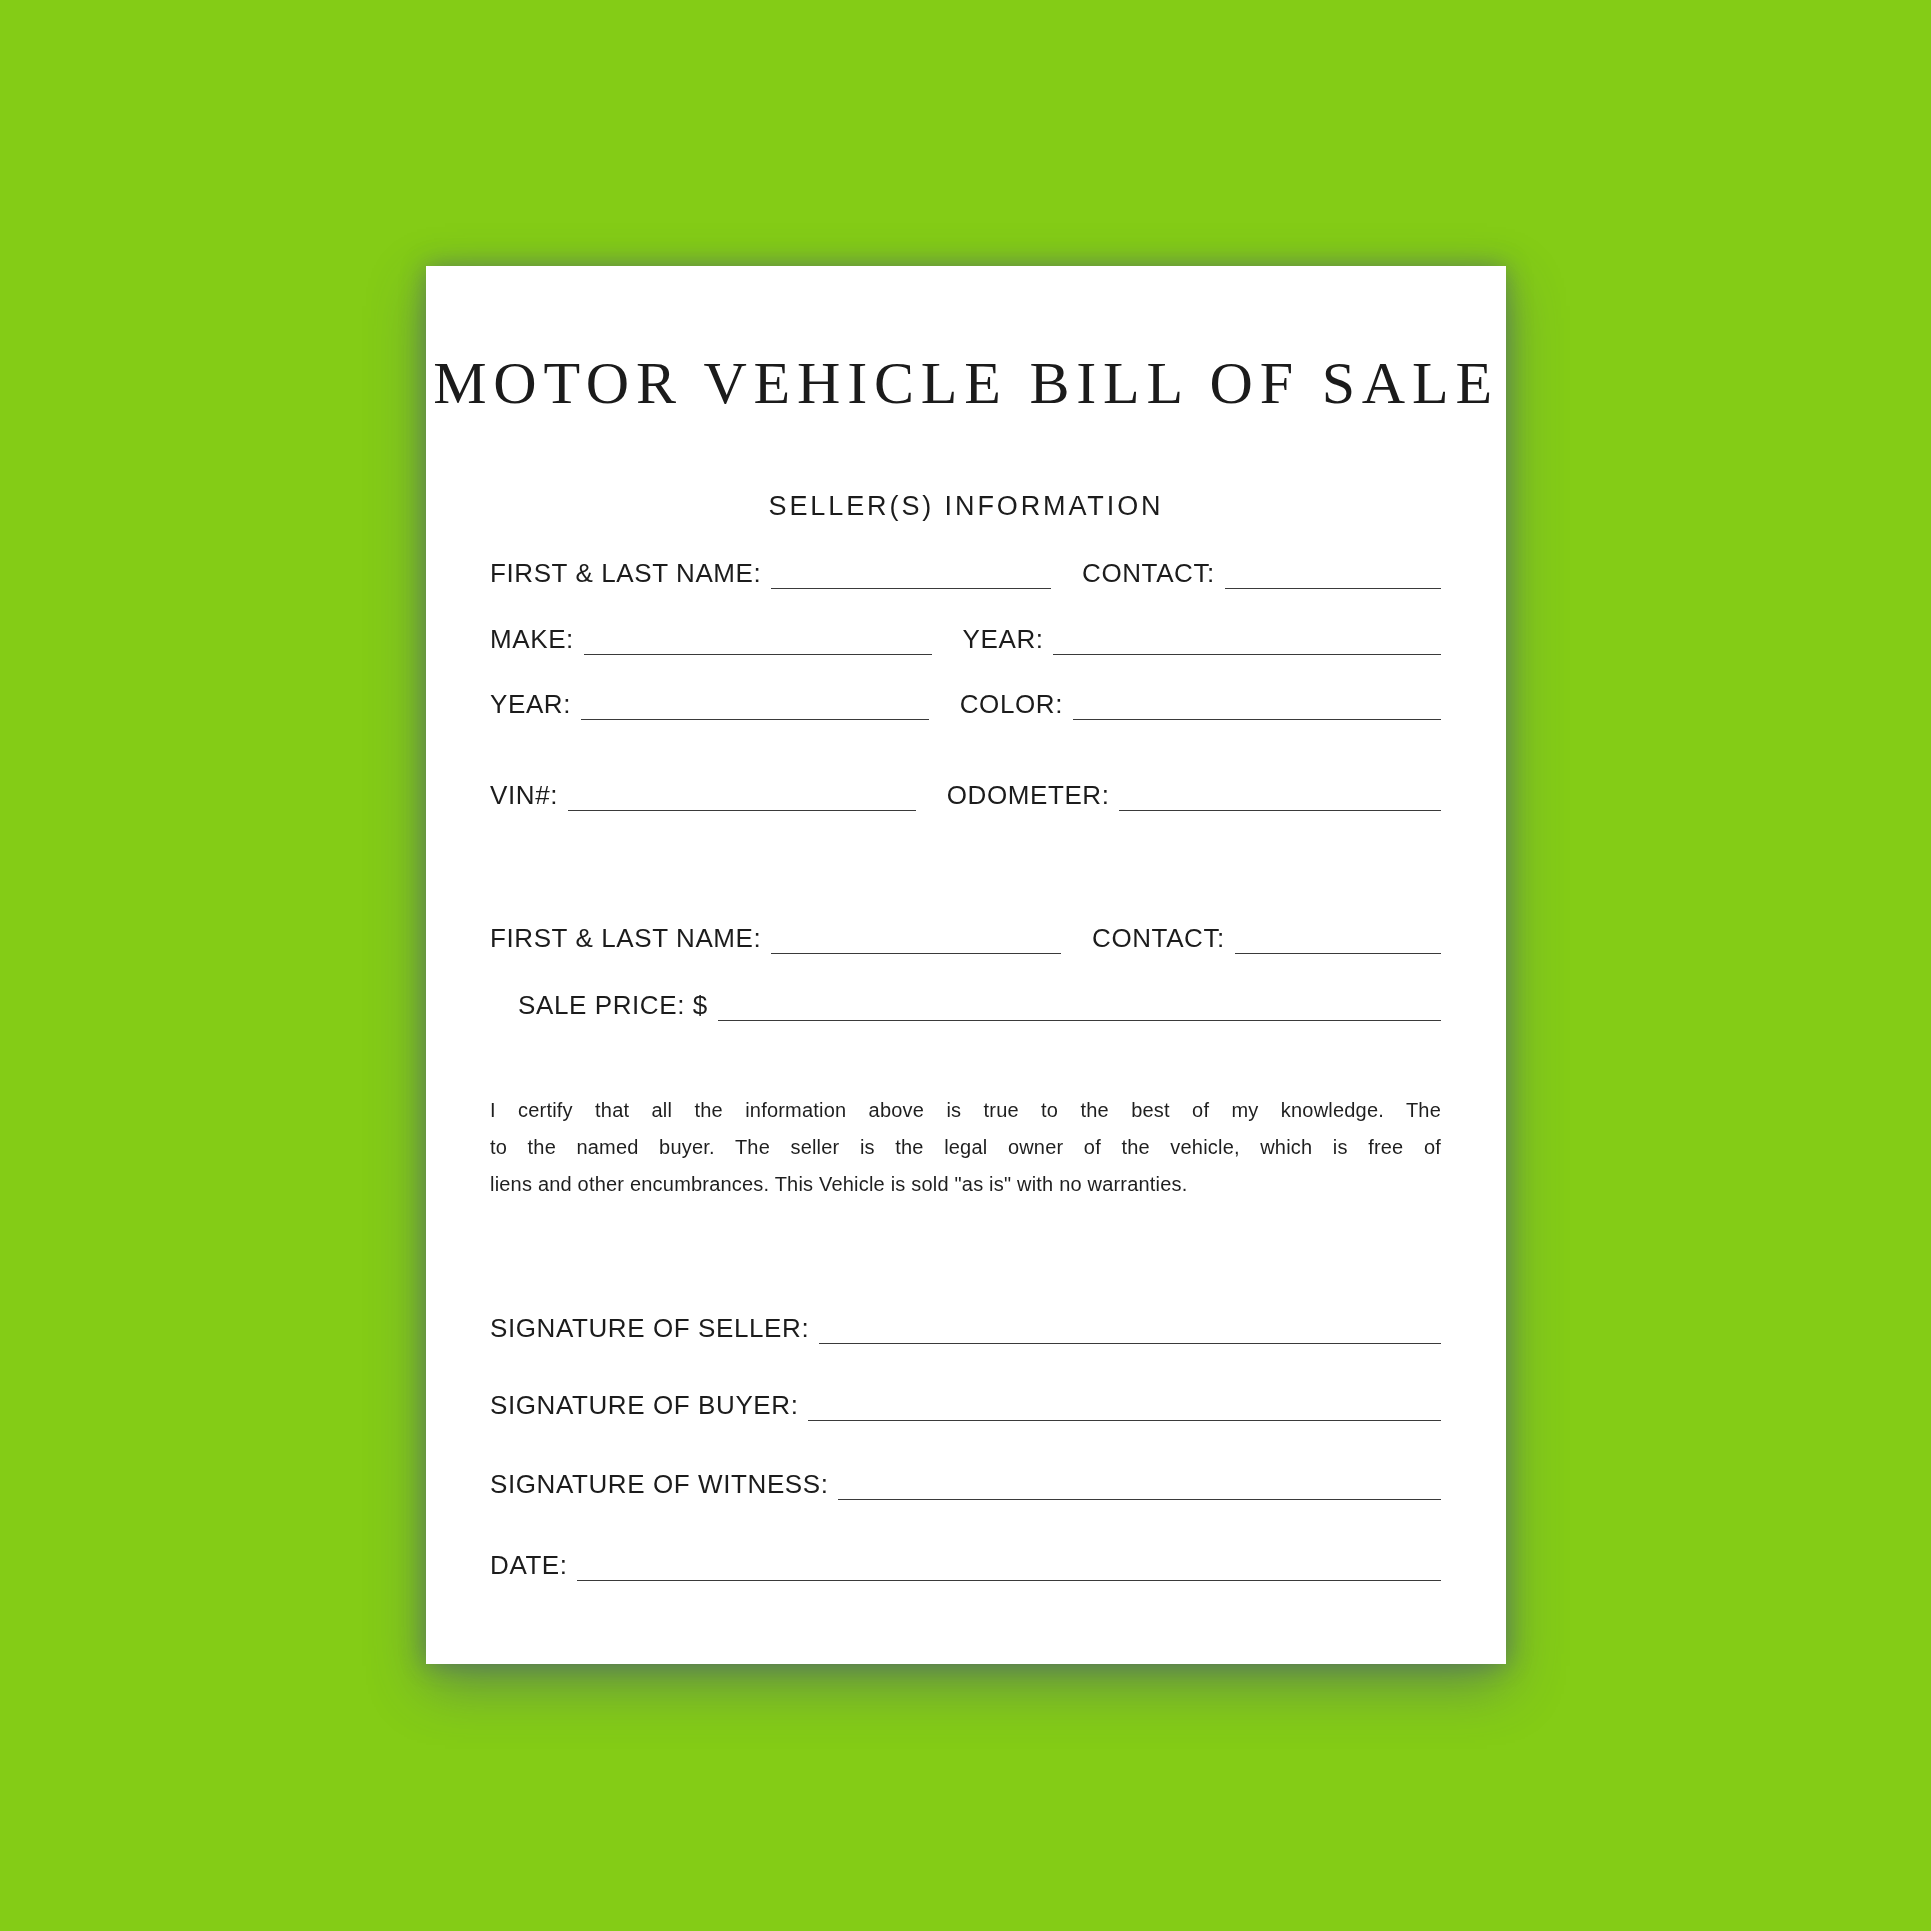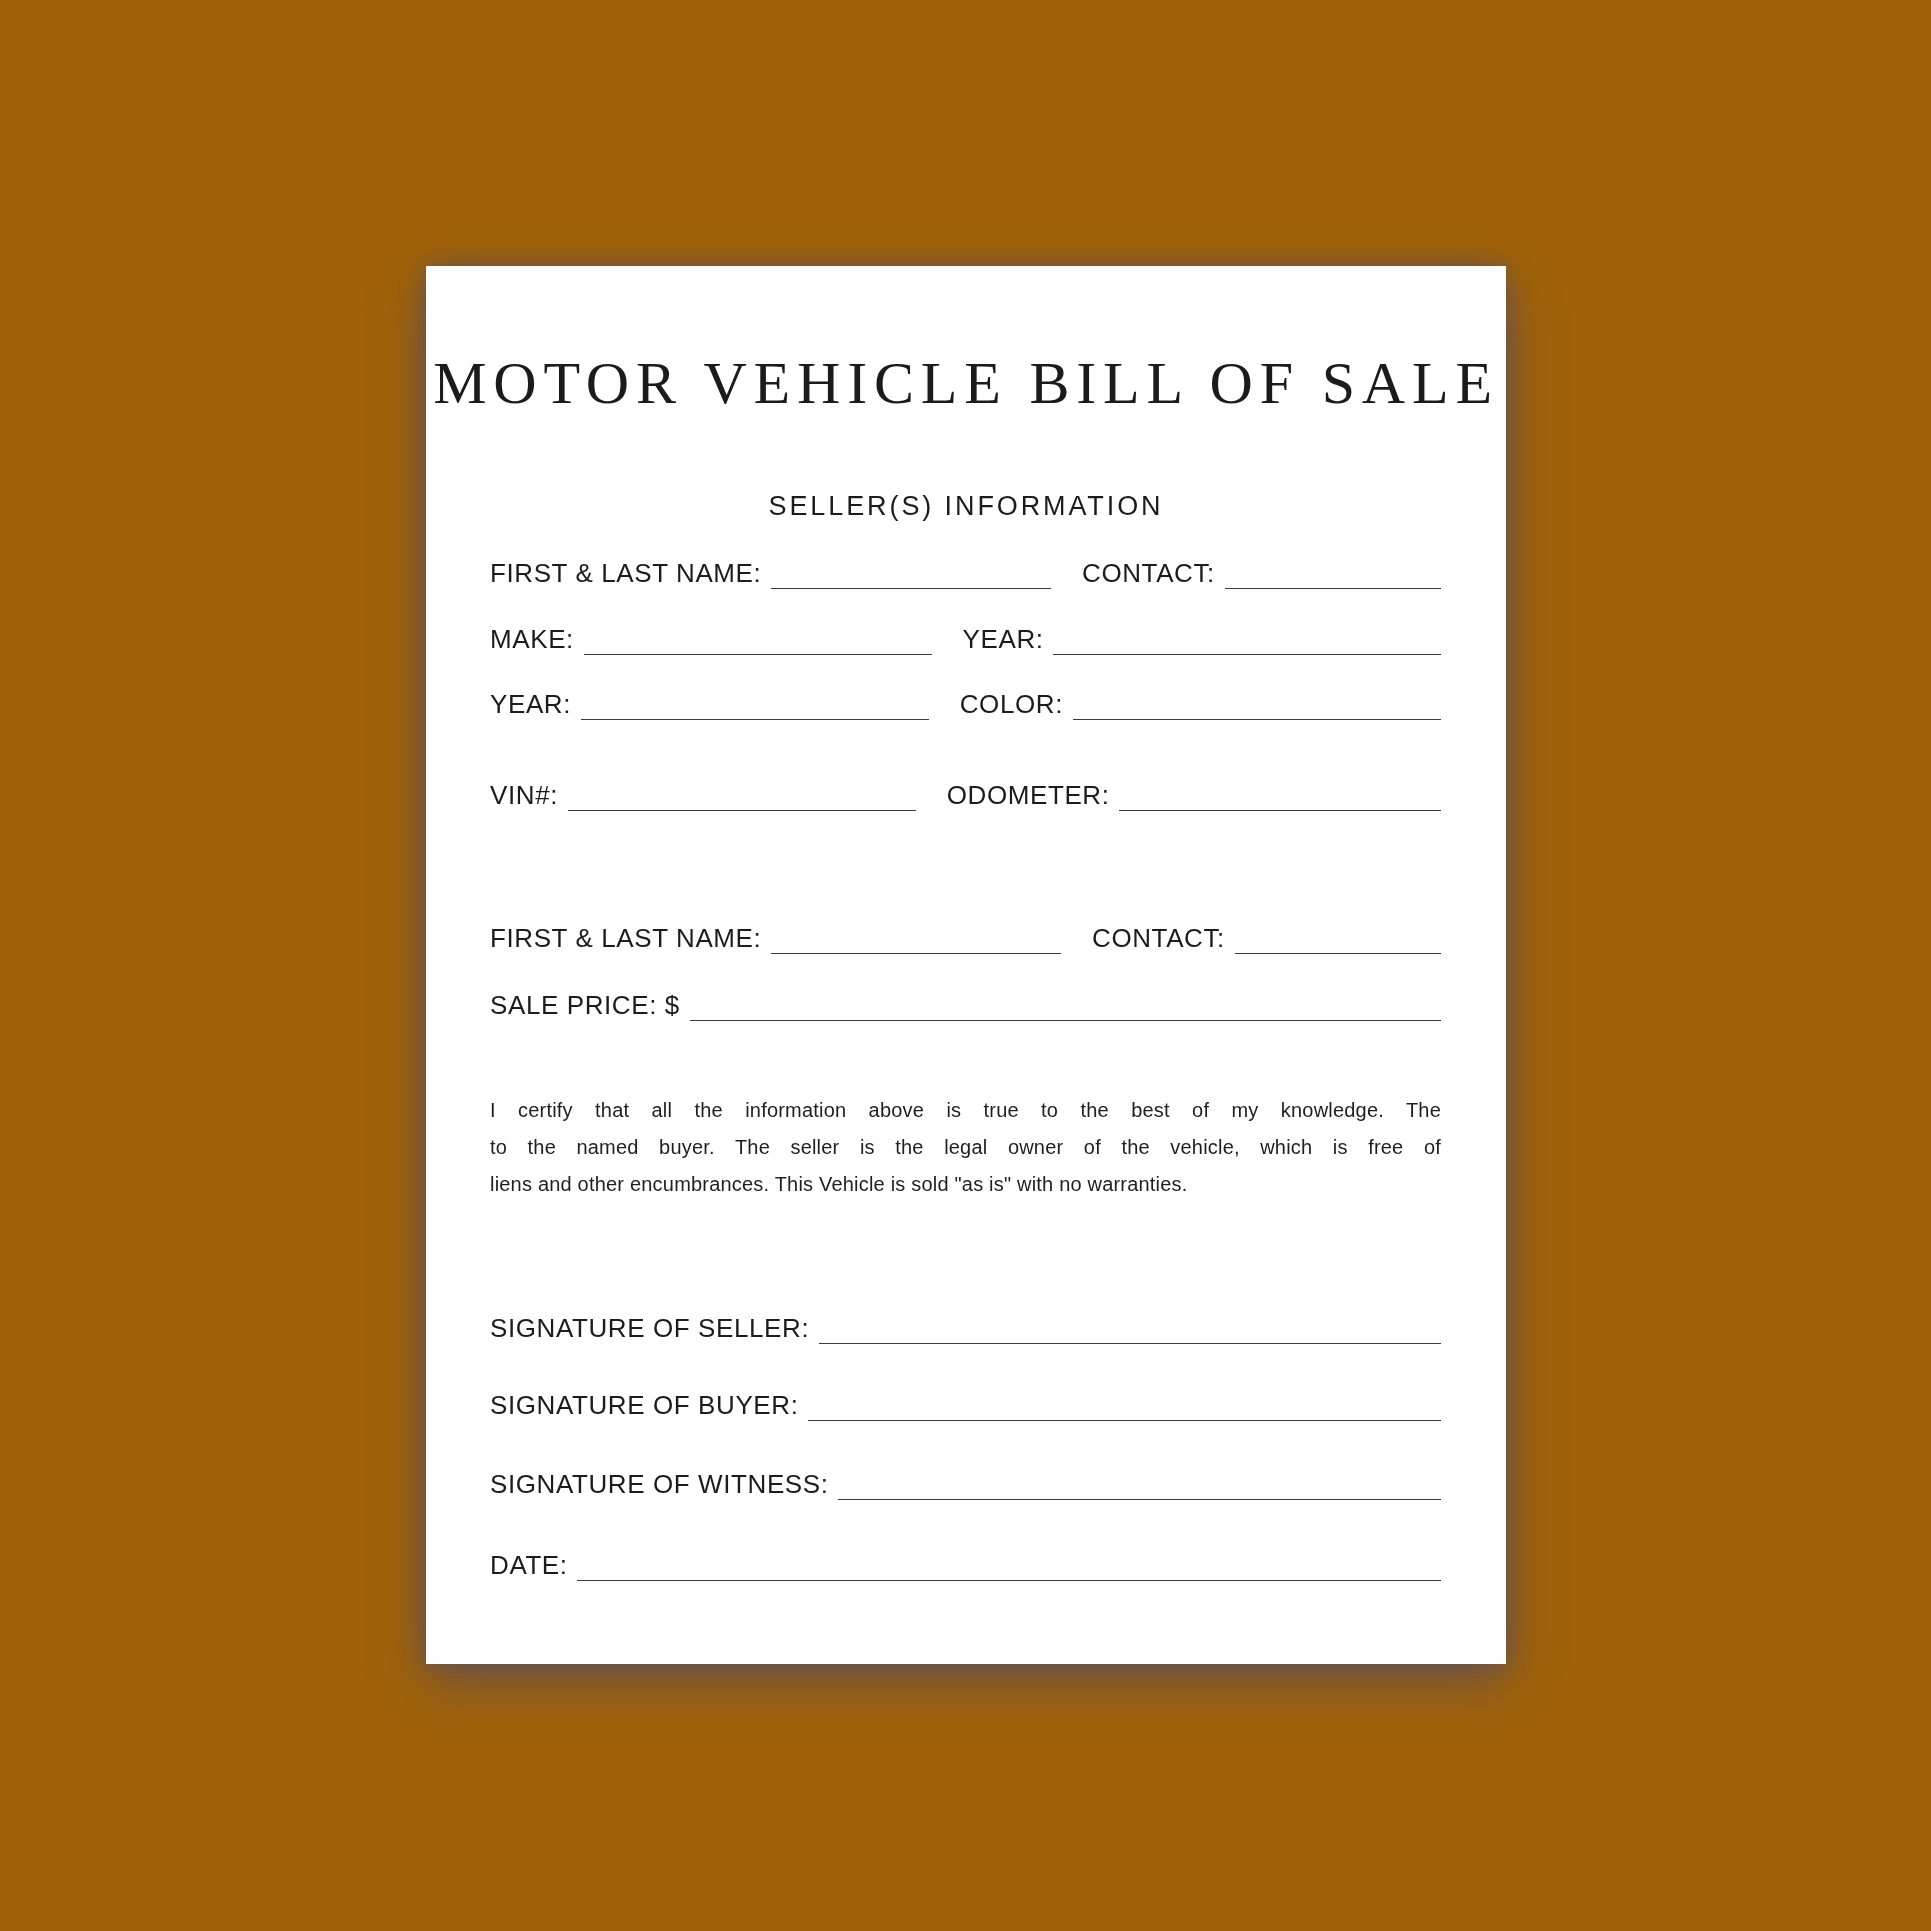--- a/index.html
+++ b/index.html
@@ -8,21 +8,21 @@
     width: 1931px;
     height: 1931px;
     overflow: hidden;
     background: #9ca7e3;
     font-family: "Liberation Sans", sans-serif;
   }
   .canvas {
     position: relative;
     width: 1931px;
     height: 1931px;
-    background: #a16207;
+    background: #84cc16;
   }
   .paper {
     position: absolute;
     left: 426px;
     top: 266px;
     width: 1080px;
     height: 1398px;
     background: #ffffff;
     box-shadow: 0 0 23px rgba(60, 70, 130, 0.45), 0 21px 53px rgba(60, 70, 130, 0.45);
   }
@@ -74,21 +74,21 @@
     margin-left: 9.7px;
     flex: 0 0 auto;
   }
   .fline.grow { flex: 1 1 auto; }
   .lbl2 { margin-left: 31px; }
   .row-seller-name    { top: 282px; }
   .row-make-model     { top: 348px; }
   .row-year-color     { top: 413px; }
   .row-vin-odometer   { top: 504px; }
   .row-buyer-name     { top: 647px; }
-  .row-sale-price     { top: 714px; }
+  .row-sale-price     { top: 714px; margin-left: 28px; }
   .row-sig-seller     { top: 1037px; }
   .row-sig-buyer      { top: 1114px; }
   .row-sig-witness    { top: 1193px; }
   .row-date           { top: 1274px; }
   .w290 { width: 280px; }
   .w300 { width: 290px; }
   .w360 { width: 348px; }
   .certification {
     position: absolute;
     left: 64px;

